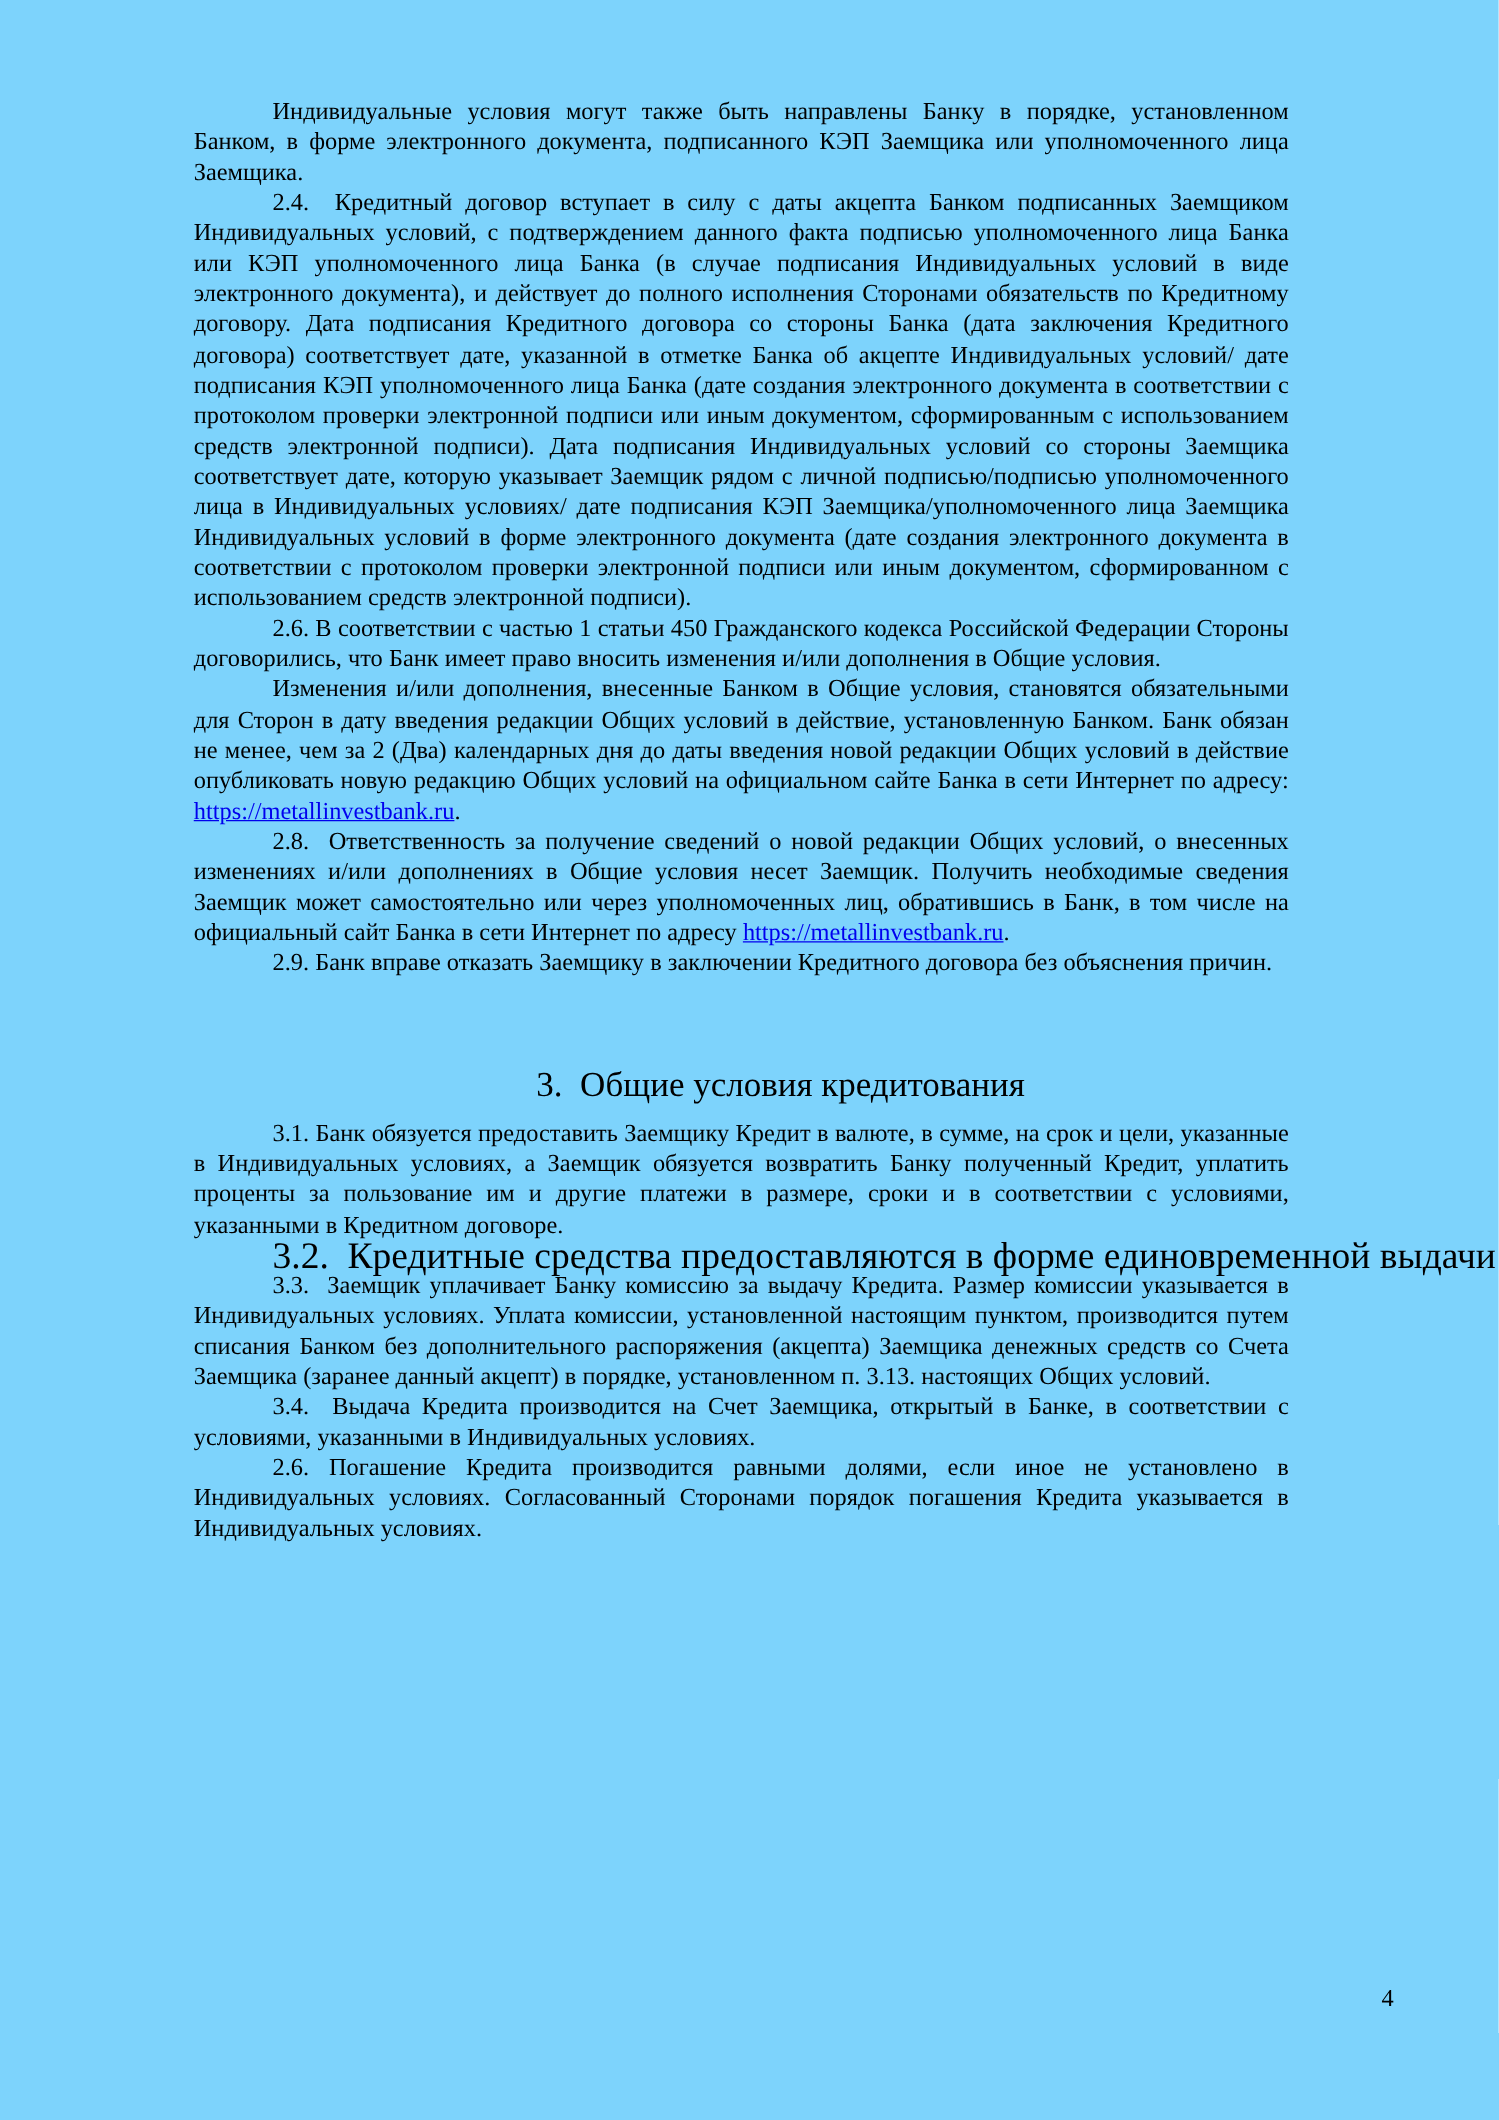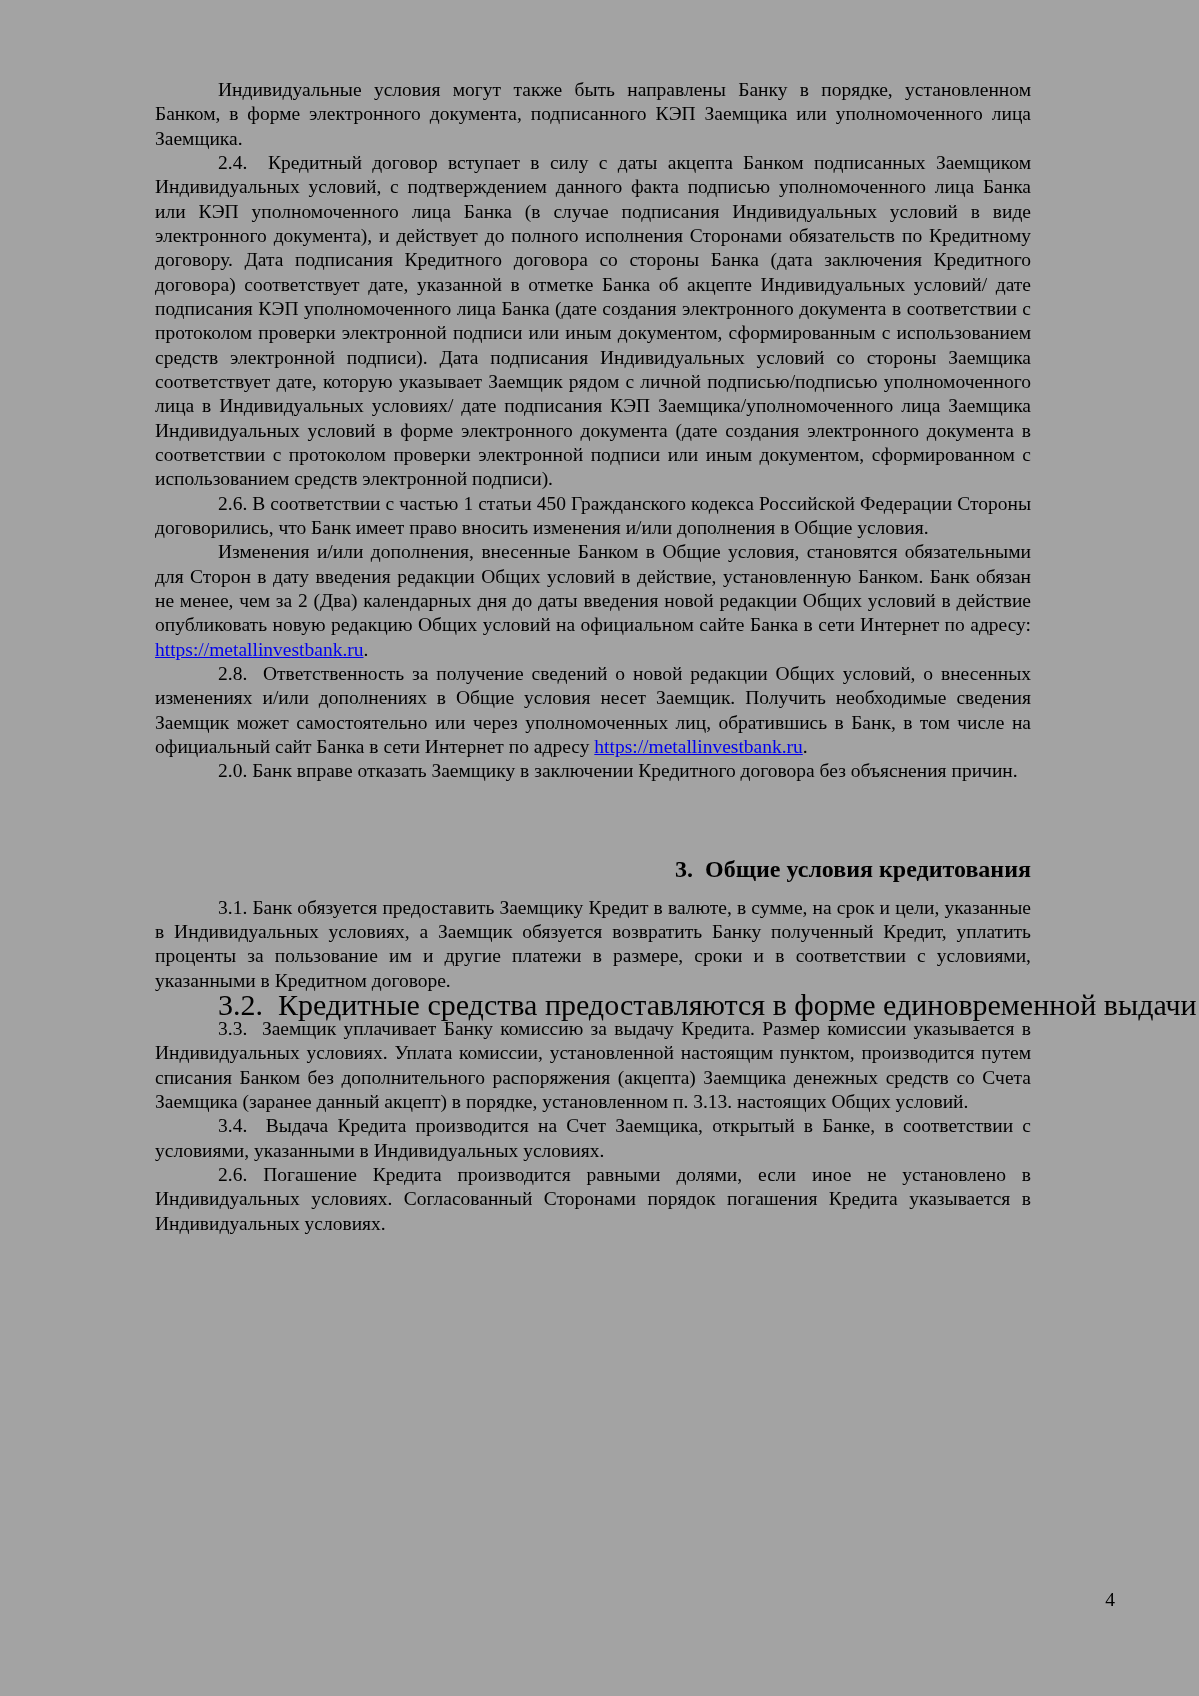--- a/index.html
+++ b/index.html
@@ -4,21 +4,21 @@
 <style>
   html, body {
     margin: 0;
     padding: 0;
     background: #ffffff;
   }
   .page {
     position: relative;
     width: 1199px;
     height: 1696px;
-    background: #a3a3a3;
+    background: #7dd3fc;
     overflow: hidden;
     font-family: "Liberation Serif", "DejaVu Serif", serif;
     color: #000000;
   }
   .doc-body {
     position: absolute;
     left: 155px;
     top: 78px;
     width: 876px;
     font-size: 19.5px;
@@ -29,23 +29,23 @@
     margin: 0;
     text-indent: 63px;
   }
   .para.large {
     font-size: 30px;
     white-space: nowrap;
   }
   .heading {
     margin: 72px 0 14px 0;
     text-indent: 63px;
-    font-size: 24px;
-    font-weight: bold;
-    text-align: right;
+    font-size: 28px;
+    font-weight: normal;
+    text-align: center;
     line-height: 26px;
   }
   a.doc-link {
     color: var(--link-color, #0000EE);
     text-decoration: underline;
     cursor: pointer;
   }
   .page-number {
     position: absolute;
     right: 84px;
@@ -57,21 +57,21 @@
 </head>
 <body>
 
 <div class="page" style="color: rgb(0, 0, 0);">
   <div class="doc-body">
       <p class="para"><span>Индивидуальные условия могут также быть направлены Банку в порядке, установленном Банком, в форме электронного документа, подписанного КЭП Заемщика или уполномоченного лица Заемщика.</span></p>
       <p class="para"><span>2.4.&nbsp; Кредитный договор вступает в силу с даты акцепта Банком подписанных Заемщиком Индивидуальных условий, с подтверждением данного факта подписью уполномоченного лица Банка или КЭП уполномоченного лица Банка (в случае подписания Индивидуальных условий в виде электронного документа), и действует до полного исполнения Сторонами обязательств по Кредитному договору. Дата подписания Кредитного договора со стороны Банка (дата заключения Кредитного договора) соответствует дате, указанной в отметке Банка об акцепте Индивидуальных условий/ дате подписания КЭП уполномоченного лица Банка (дате создания электронного документа в соответствии с протоколом проверки электронной подписи или иным документом, сформированным с использованием средств электронной подписи). Дата подписания Индивидуальных условий со стороны Заемщика соответствует дате, которую указывает Заемщик рядом с личной подписью/подписью уполномоченного лица в Индивидуальных условиях/ дате подписания КЭП Заемщика/уполномоченного лица Заемщика Индивидуальных условий в форме электронного документа (дате создания электронного документа в соответствии с протоколом проверки электронной подписи или иным документом, сформированном с использованием средств электронной подписи).</span></p>
       <p class="para"><span>2.6. В соответствии с частью 1 статьи 450 Гражданского кодекса Российской Федерации Стороны договорились, что Банк имеет право вносить изменения и/или дополнения в Общие условия.</span></p>
       <p class="para"><span>Изменения и/или дополнения, внесенные Банком в Общие условия, становятся обязательными для Сторон в дату введения редакции Общих условий в действие, установленную Банком. Банк обязан не менее, чем за 2 (Два) календарных дня до даты введения новой редакции Общих условий в действие опубликовать новую редакцию Общих условий на официальном сайте Банка в сети Интернет по адресу: </span><a class="doc-link">https://metallinvestbank.ru</a><span>.</span></p>
       <p class="para"><span>2.8.&nbsp; Ответственность за получение сведений о новой редакции Общих условий, о внесенных изменениях и/или дополнениях в Общие условия несет Заемщик. Получить необходимые сведения Заемщик может самостоятельно или через уполномоченных лиц, обратившись в Банк, в том числе на официальный сайт Банка в сети Интернет по адресу </span><a class="doc-link">https://metallinvestbank.ru</a><span>.</span></p>
-      <p class="para"><span>2.0. Банк вправе отказать Заемщику в заключении Кредитного договора без объяснения причин.</span></p>
+      <p class="para"><span>2.9. Банк вправе отказать Заемщику в заключении Кредитного договора без объяснения причин.</span></p>
       <h2 class="heading"><span>3.&nbsp; Общие условия кредитования</span></h2>
       <p class="para"><span>3.1. Банк обязуется предоставить Заемщику Кредит в валюте, в сумме, на срок и цели, указанные в Индивидуальных условиях, а Заемщик обязуется возвратить Банку полученный Кредит, уплатить проценты за пользование им и другие платежи в размере, сроки и в соответствии с условиями, указанными в Кредитном договоре.</span></p>
       <p class="para large"><span>3.2.&nbsp; Кредитные средства предоставляются в форме единовременной выдачи Кредита;</span></p>
       <p class="para"><span>3.3.&nbsp; Заемщик уплачивает Банку комиссию за выдачу Кредита. Размер комиссии указывается в Индивидуальных условиях. Уплата комиссии, установленной настоящим пунктом, производится путем списания Банком без дополнительного распоряжения (акцепта) Заемщика денежных средств со Счета Заемщика (заранее данный акцепт) в порядке, установленном п. 3.13. настоящих Общих условий.</span></p>
       <p class="para"><span>3.4.&nbsp; Выдача Кредита производится на Счет Заемщика, открытый в Банке, в соответствии с условиями, указанными в Индивидуальных условиях.</span></p>
       <p class="para"><span>2.6. Погашение Кредита производится равными долями, если иное не установлено в Индивидуальных условиях. Согласованный Сторонами порядок погашения Кредита указывается в Индивидуальных условиях.</span></p>
     </div>
   <div class="page-number">4</div>
 </div>
 

